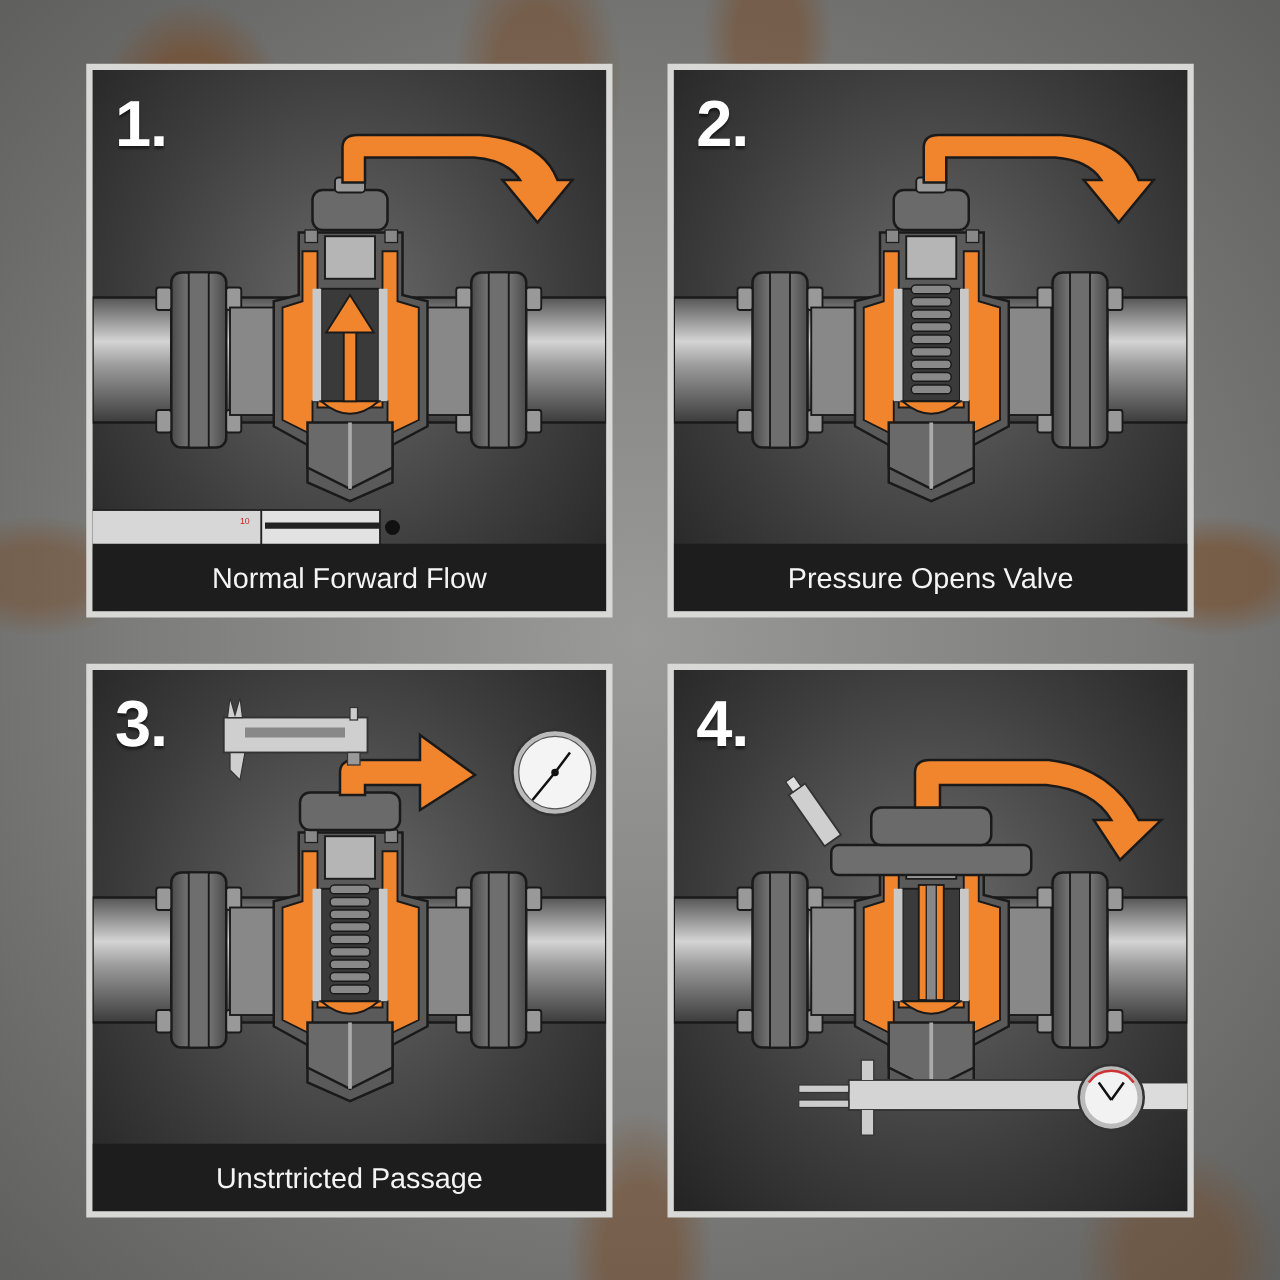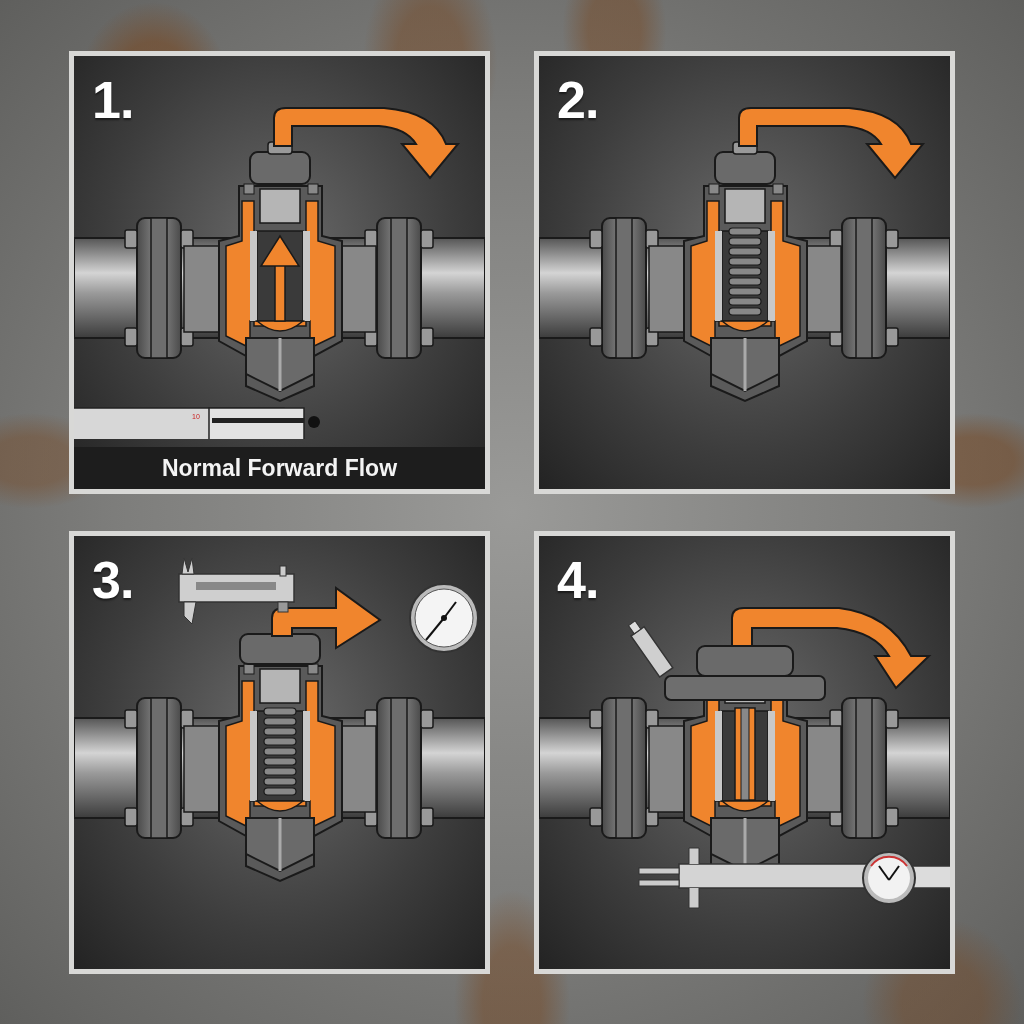--- a/index.html
+++ b/index.html
@@ -30,22 +30,22 @@
   .p3 { left: 69px; top: 531px; }
   .p4 { left: 534px; top: 531px; }
   .step-num {
     position: absolute; left: 18px; top: 14px;
     font-size: 52px; font-weight: 700; color: #ffffff;
     letter-spacing: -1px; z-index: 5;
     text-shadow: 0 2px 2px rgba(0,0,0,0.5);
   }
   .caption {
     position: absolute; left: 0; right: 0; bottom: 0;
-    height: 42px; background: #1d1d1d;
-    color: #f4f4f4; font-size: 23px; font-weight: 700;
+    height: 54px; background: #1d1d1d;
+    color: #f4f4f4; font-size: 23px; font-weight: 400;
     display: flex; align-items: center; justify-content: center;
     z-index: 6;
   }
   .art { position: absolute; left: 0; top: 0; width: 411px; height: 383px; }
 </style>
 </head>
 <body>
 
 <svg width="0" height="0" style="position:absolute">
   <defs>
@@ -146,20 +146,21 @@
   <svg class="art" viewBox="0 0 411 383">
     <use href="#valveBody"></use>
     <g>
         <use href="#spring"></use>
       </g>
     <use href="#handwheel"></use>
     <g>
         <use href="#curvedArrow"></use>
       </g>
   </svg>
+  <div class="caption">Pressure Opens Valve</div>
 </div>
 
 <div class="panel p3">
   <div class="step-num">3.</div>
   <svg class="art" viewBox="0 0 411 383">
     <use href="#valveBody"></use>
     <g>
         <use href="#spring"></use>
       </g>
     <rect x="166" y="98" width="80" height="30" rx="8" fill="#6a6a6a" stroke="#1a1a1a" stroke-width="2"></rect>
@@ -175,20 +176,21 @@
       <rect x="204" y="66" width="10" height="10" fill="#999" stroke="#333"></rect>
     </g>
     <g>
       <circle cx="370" cy="82" r="34" fill="#bbb" stroke="#333" stroke-width="2"></circle>
       <circle cx="370" cy="82" r="29" fill="#f4f4f4" stroke="#555" stroke-width="1"></circle>
       <line x1="370" y1="82" x2="352" y2="104" stroke="#111" stroke-width="2"></line>
       <line x1="370" y1="82" x2="382" y2="66" stroke="#111" stroke-width="2"></line>
       <circle cx="370" cy="82" r="3" fill="#111"></circle>
     </g>
   </svg>
+  <div class="caption">Unstrtricted Passage</div>
 </div>
 
 <div class="panel p4">
   <div class="step-num">4.</div>
   <svg class="art" viewBox="0 0 411 383">
     <use href="#valveBody"></use>
 
     <rect x="196" y="172" width="20" height="92" fill="#f0852d" stroke="#1a1a1a" stroke-width="1.5"></rect>
     <rect x="202" y="172" width="8" height="92" fill="#888" stroke="#1a1a1a" stroke-width="1"></rect>
 

